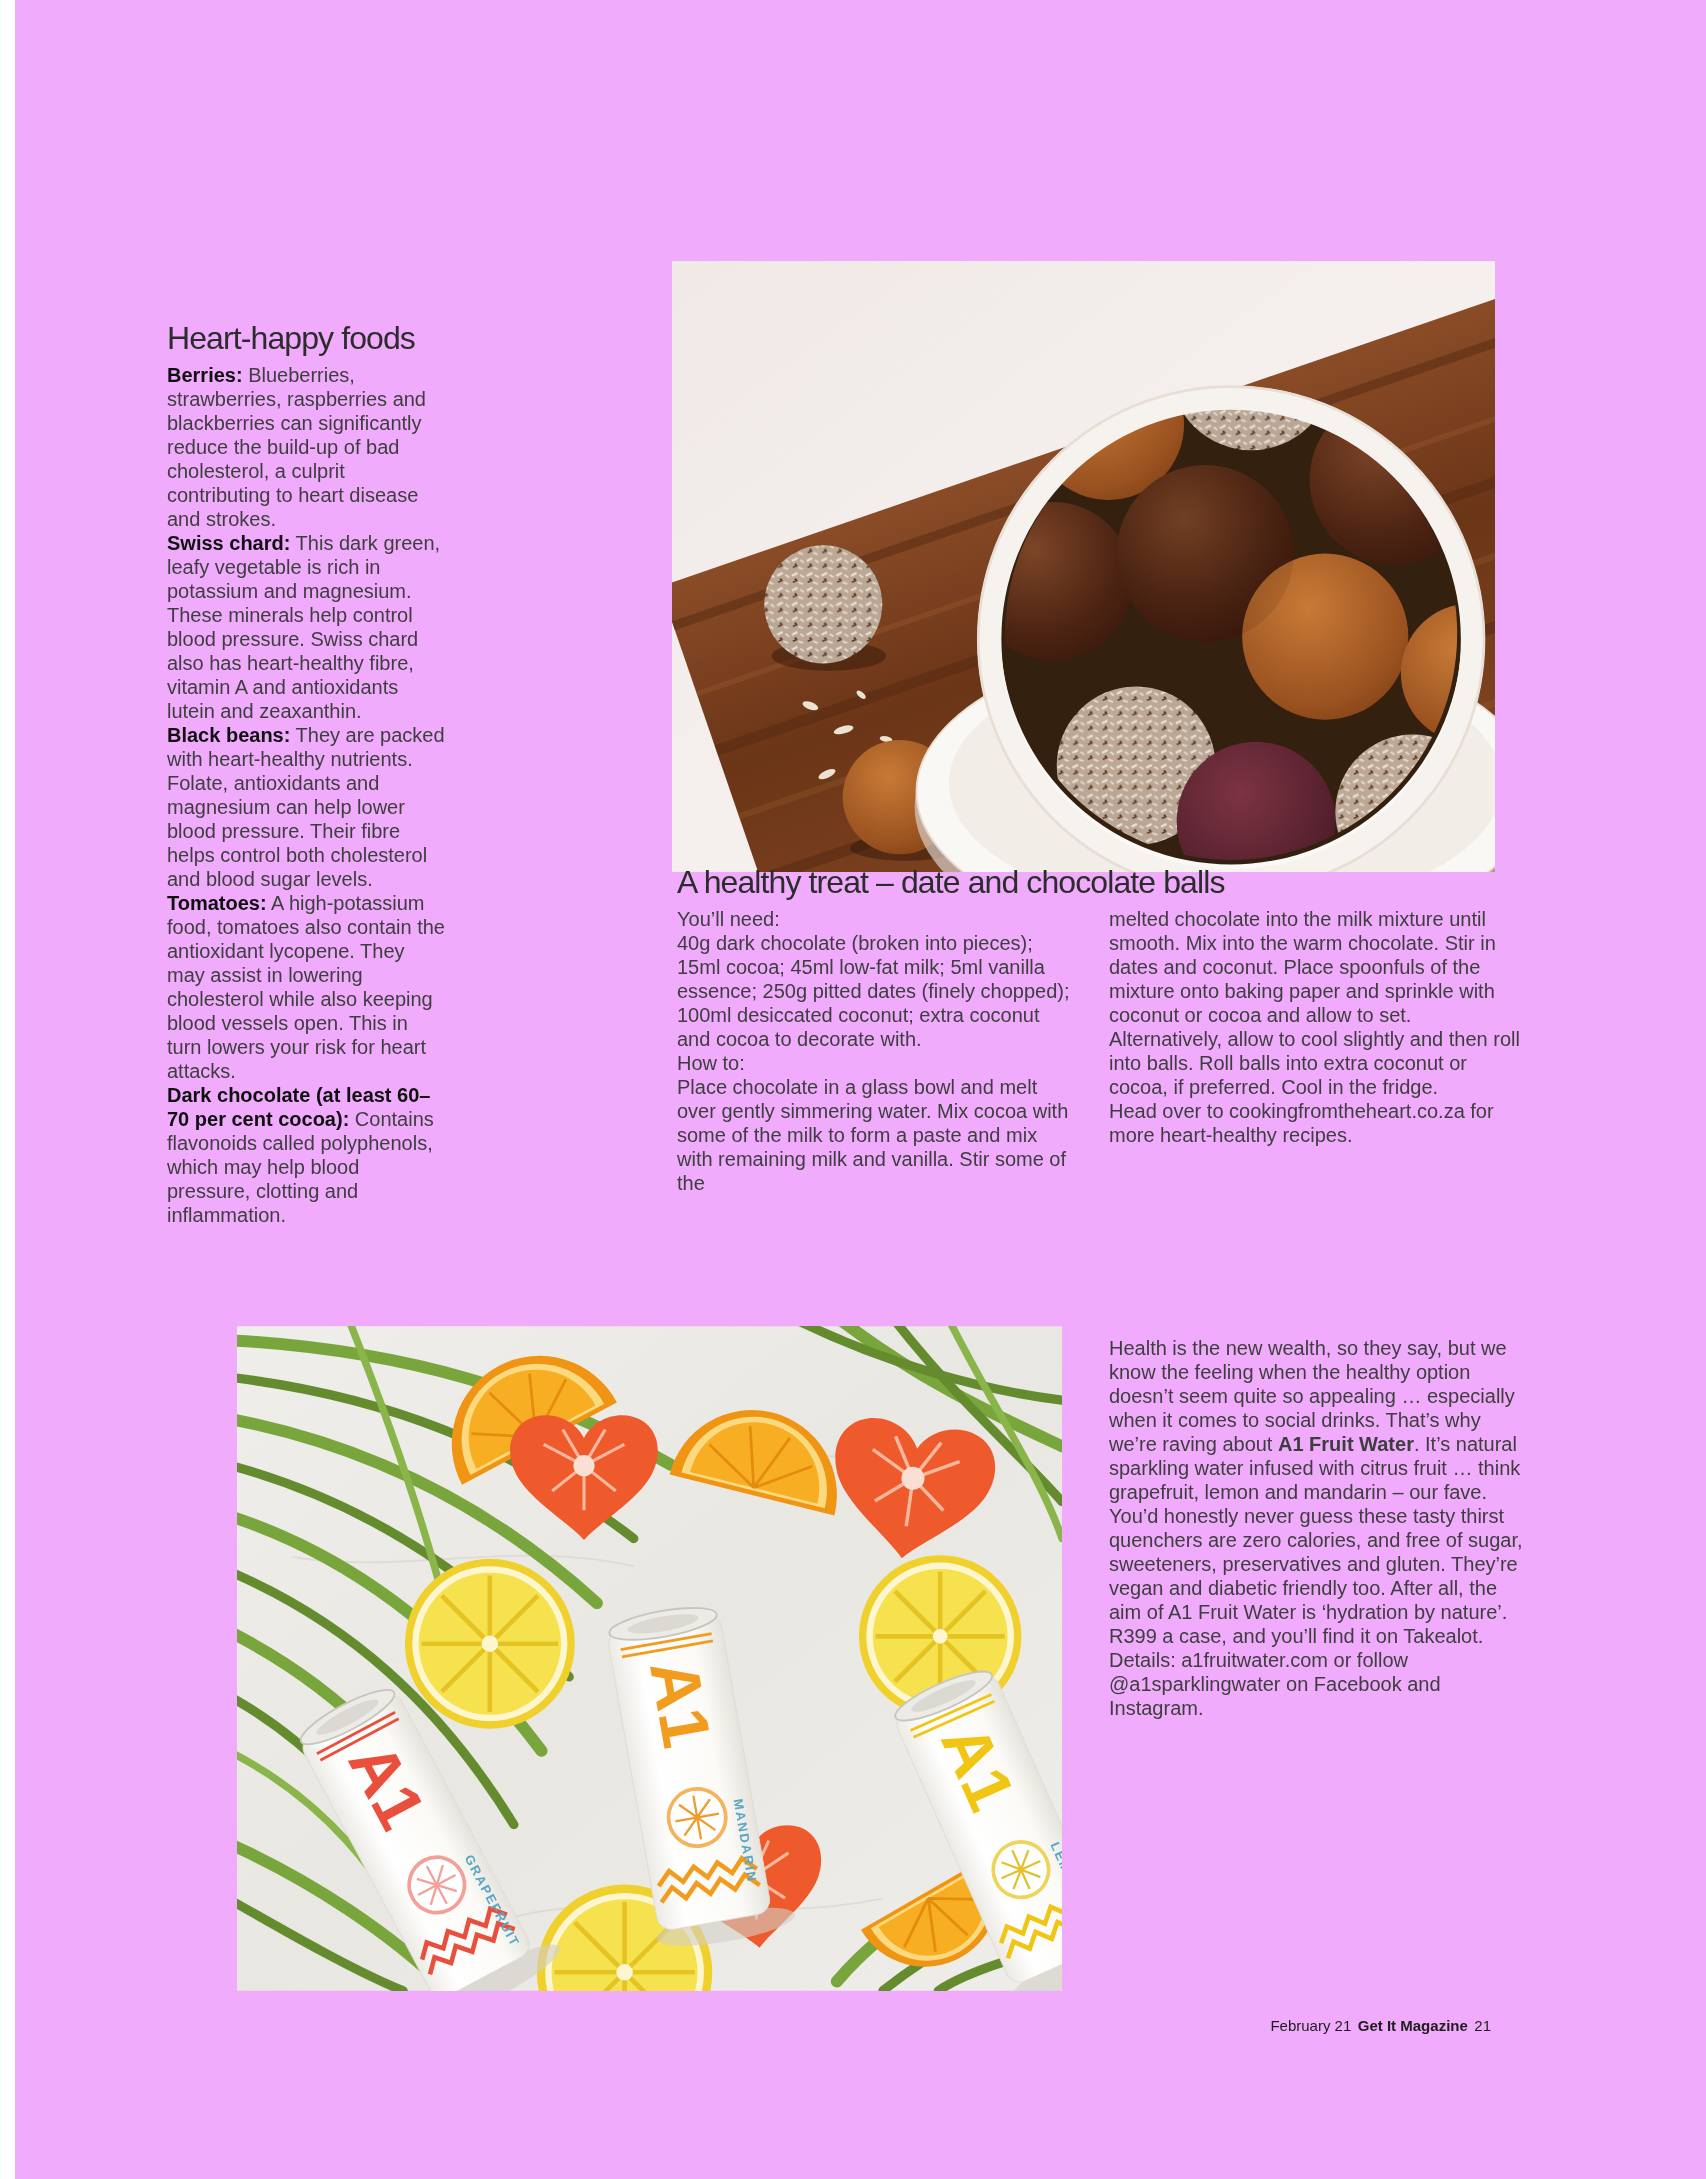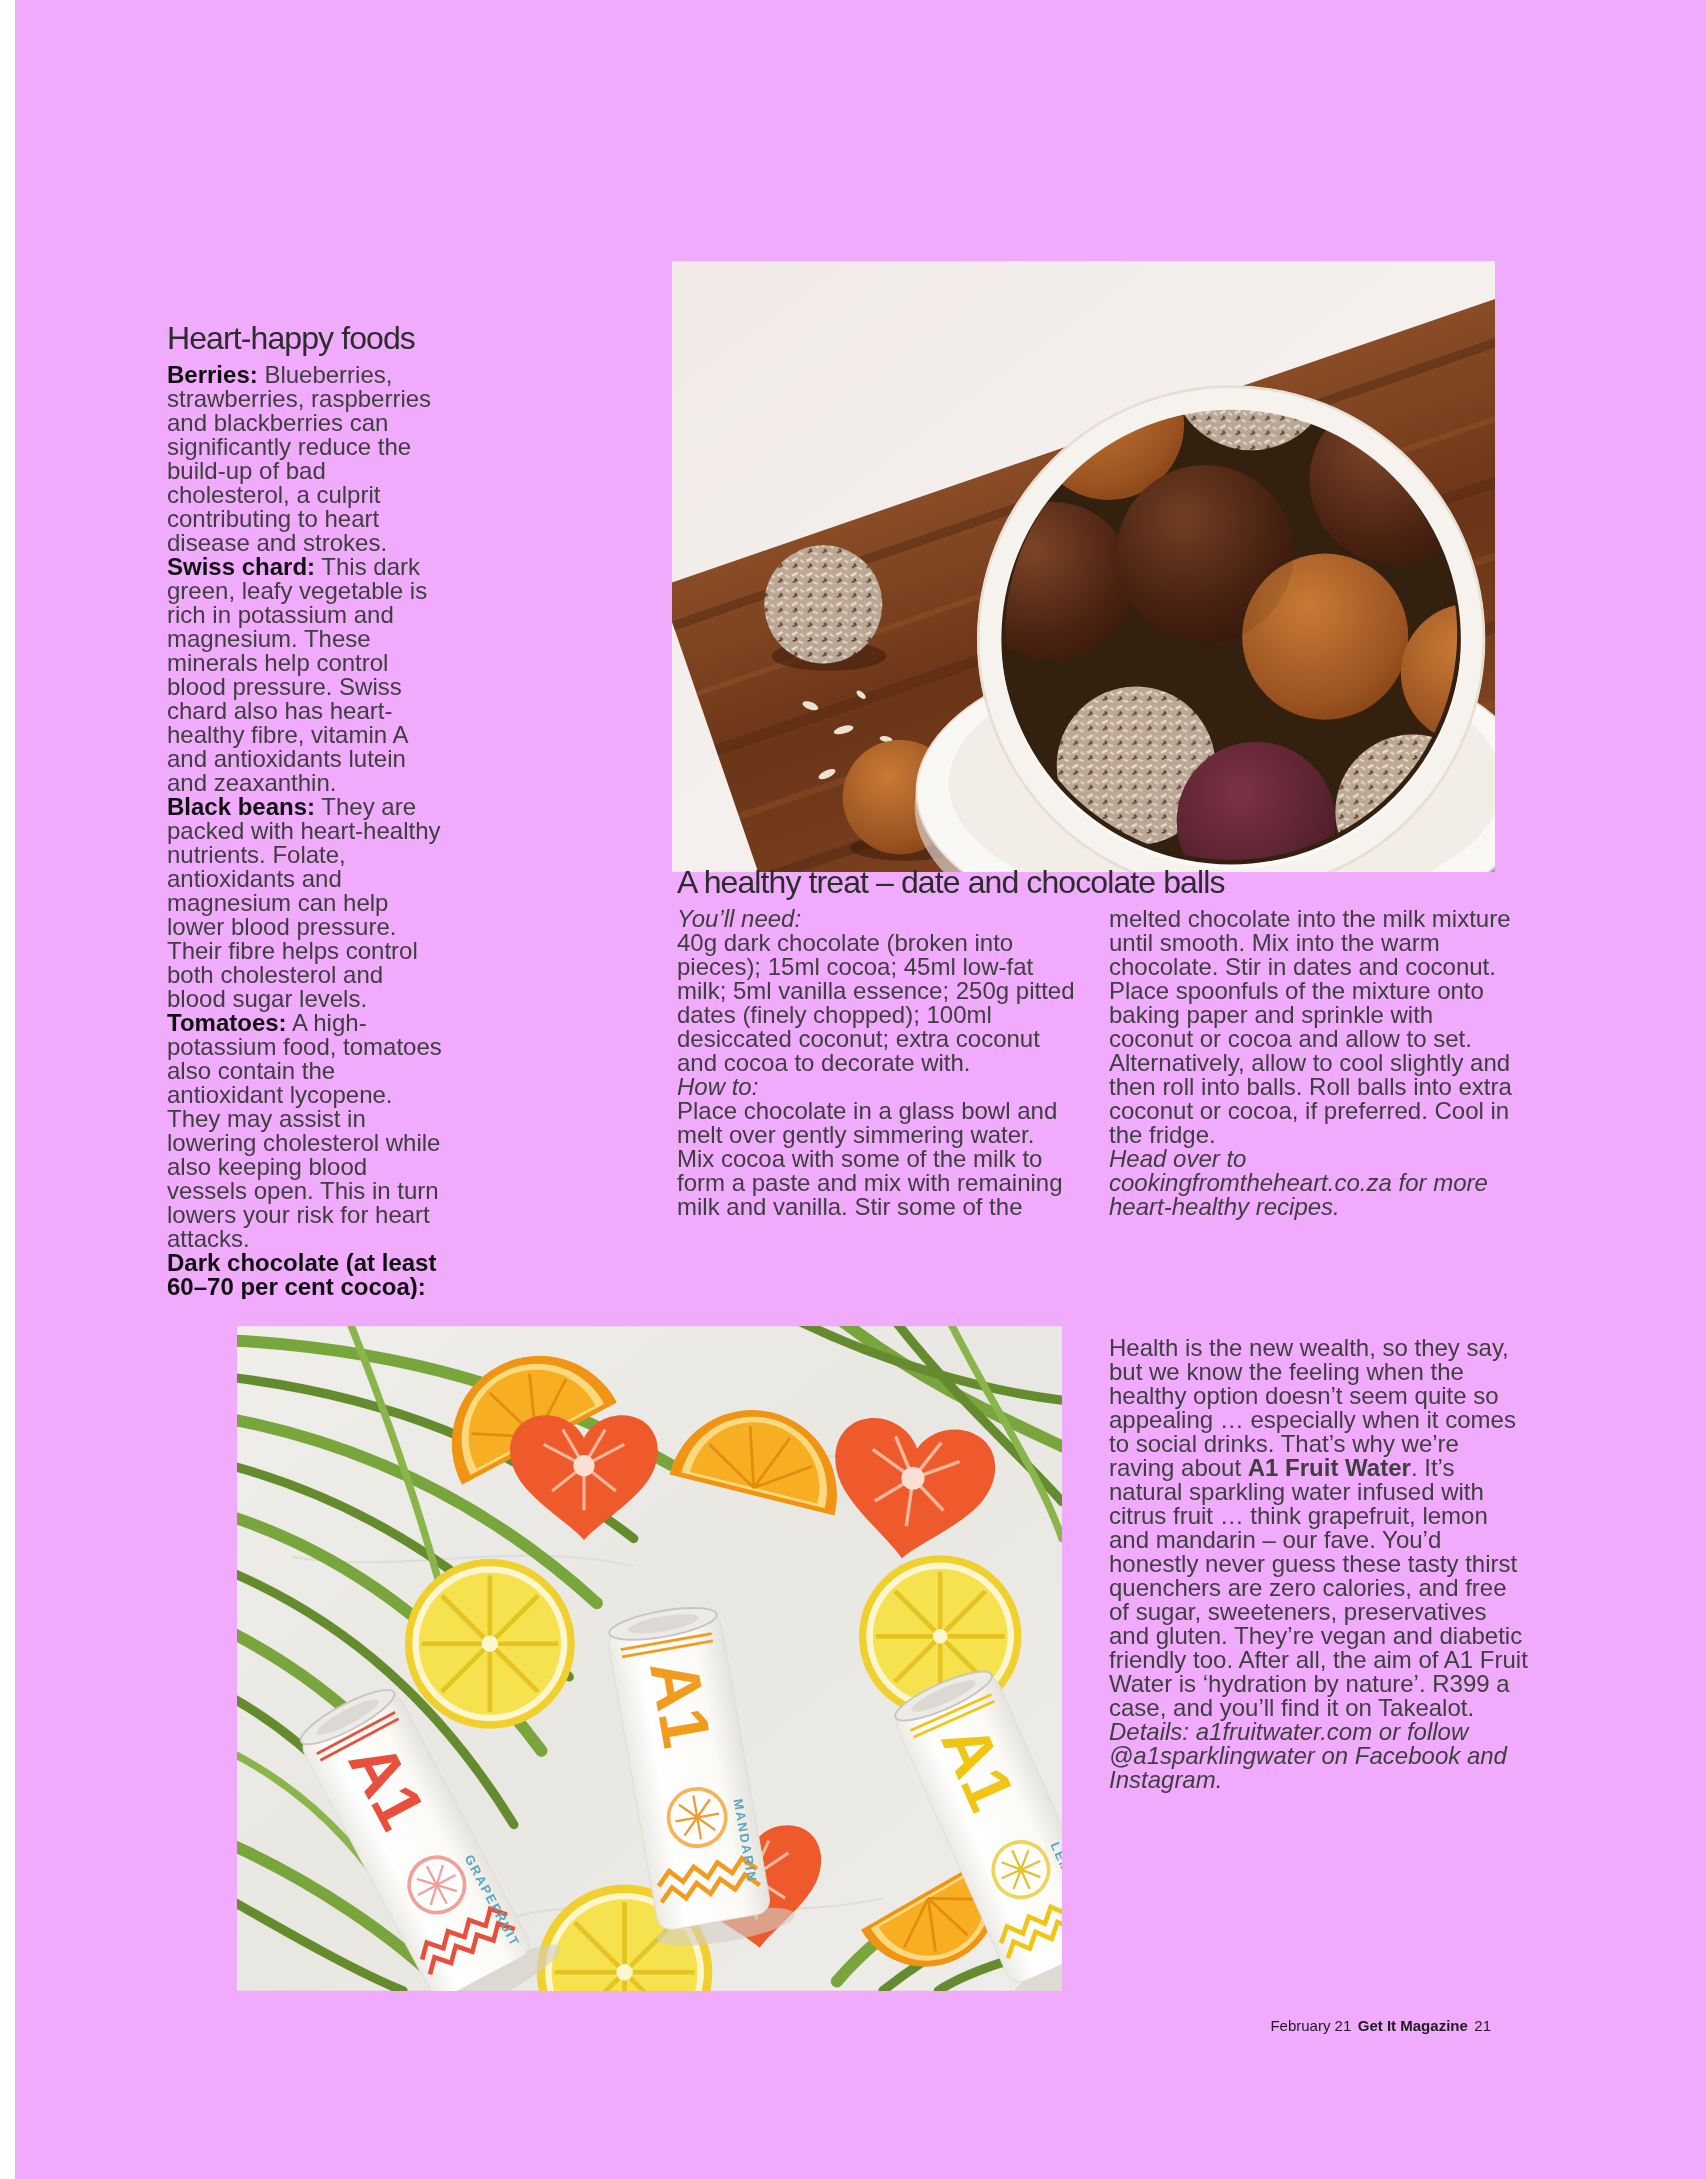--- a/index.html
+++ b/index.html
@@ -1,23 +1,23 @@
 <!DOCTYPE html>
 <html style="font-size:14.8px"><head>
 <meta charset="utf-8">
 <style>
   html,body{margin:0;padding:0;background:#ffffff;}
   .page{position:relative;width:1706px;height:2179px;background:#f0abfc;
         font-family:"Liberation Sans",sans-serif;color:#3e3e3e;overflow:hidden;margin-left:15px;}
   .abs{position:absolute;}
   .headline{font-weight:300;color:#2c2c2c;letter-spacing:-0.9px;font-size:32px;line-height:35px;margin:0 0 7.4px 0;}
-  .body-text{font-size:24px;line-height:24px;}
+  .body-text{font-size:20px;line-height:24px;}
   .body-text p{margin:0;}
   b.lead{color:#101010;}
-  .italic{font-style:italic;}
+  .italic{}
   .col2wrap{display:flex;gap:33px;}
   .rcol1{width:399px;}
   .rcol2{width:411px;}
   .footer{font-size:15px;color:#1d1d1d;text-align:right;}
   .footer .bold{font-weight:bold;}
   .footer span+span{margin-left:6.5px;}
   svg text{font-family:"Liberation Sans",sans-serif;}
 </style>
 </head>
 <body>

